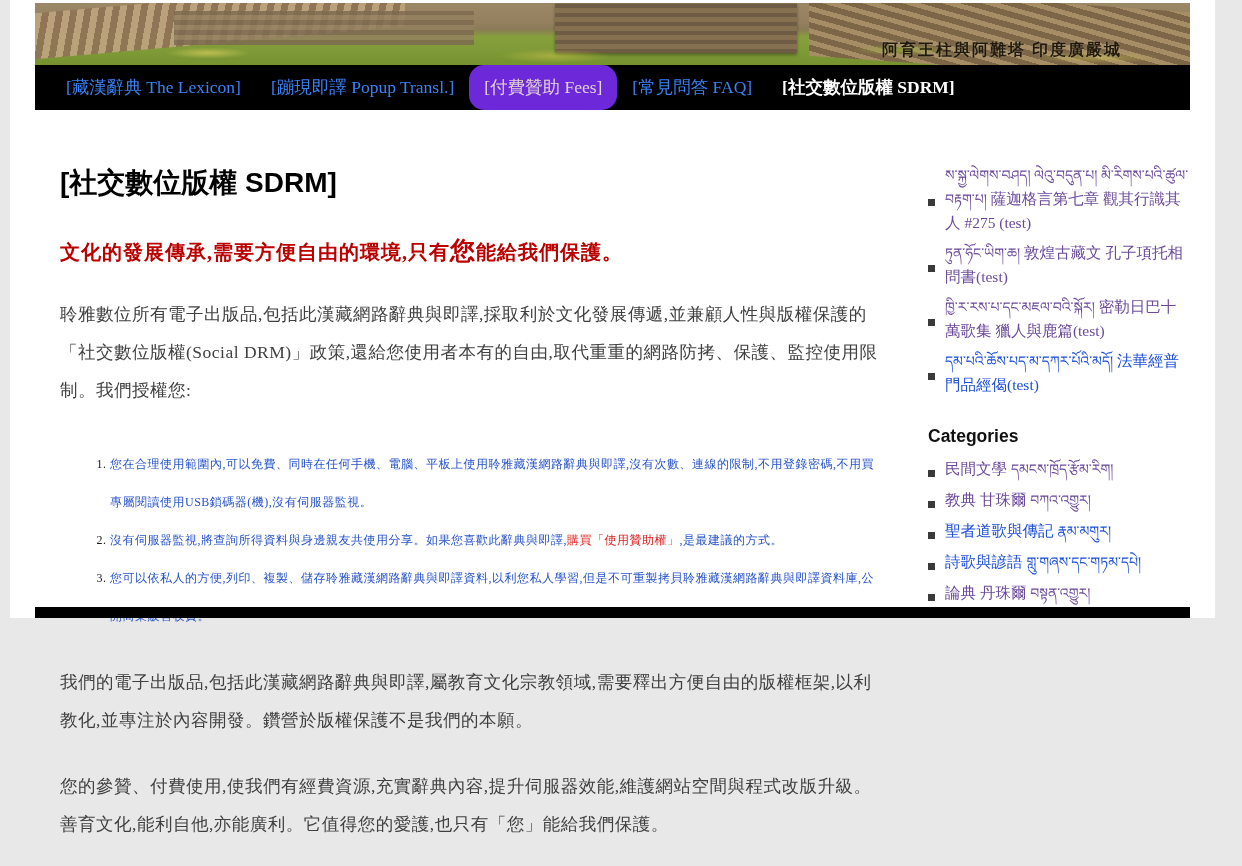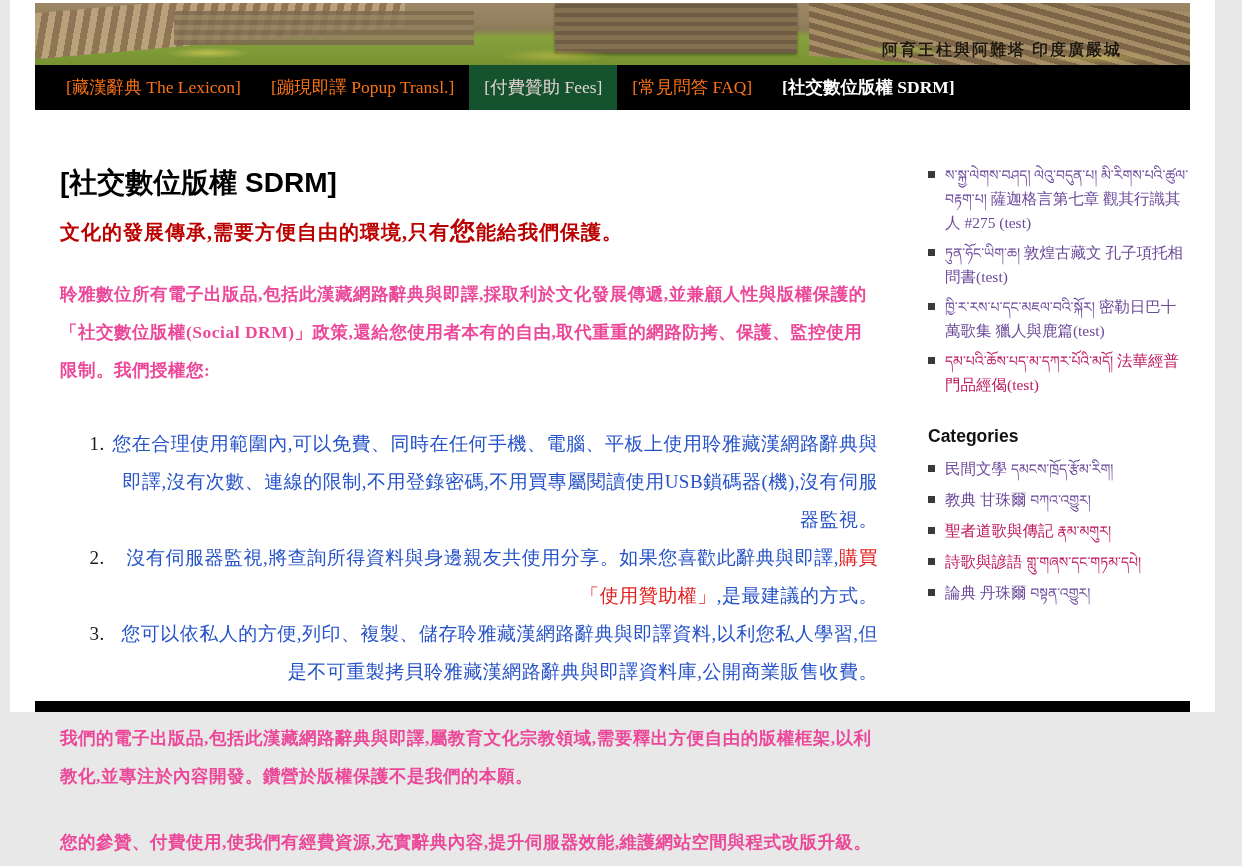--- a/index.html
+++ b/index.html
@@ -5,21 +5,21 @@
   * { box-sizing: border-box; }
   html, body { margin: 0; padding: 0; }
   body {
     width: 1242px; height: 866px;
     background: #e8e8e8;
     font-family: "Liberation Serif", serif;
     overflow: hidden;
   }
   .page {
     position: absolute; left: 10px; top: 0;
-    width: 1205px; height: 712px;
+    width: 1205px; height: 618px;
     background: #ffffff;
   }
   .inner { padding: 3px 25px 0 25px; position: relative; height: 100%; }
 
   
   .hero {
     position: relative; height: 62px; overflow: hidden;
     background:
       linear-gradient(180deg, #9c8866 0px, #94805f 20px, #8b7a58 26px, #86a03c 34px, #7f9a38 48px, #75922f 62px);
   }
@@ -61,74 +61,72 @@
 
   
   .nav {
     height: 45px; background: #000;
     display: flex; align-items: stretch;
     padding-left: 16px;
     font-size: 17.5px;
   }
   .nav-item {
     line-height: 45px; padding: 0 15px;
-    color: #f97316; cursor: pointer; white-space: nowrap;
-  }
-  .nav-item.fees { background: #14532d; color: #e3d3d3; }
+    color: #3b82f6; cursor: pointer; white-space: nowrap;
+  }
+  .nav-item.fees { background: #6d28d9; color: #e3d3d3; border-radius: 15px; }
   .nav-item.active { color: #ffffff; font-weight: bold; }
 
   
   .cols { display: flex; align-items: flex-start; }
   .content { width: 818px; margin-left: 25px; }
   .sidebar { width: 262px; margin-left: 50px; margin-top: 53px; }
 
   
   .page-title {
     margin: 54px 0 0 0;
     font-family: "Liberation Sans", sans-serif;
     font-size: 28px; font-weight: bold; color: #000;
   }
   .subtitle {
-    margin-top: 12px;
+    margin-top: 32px;
     font-weight: bold; font-size: 20px; color: #bb0000;
     letter-spacing: 1px;
   }
   .subtitle .big { font-size: 25px; }
   .content p {
     margin: 28px 0 0 0;
-    font-size: 17.5px; line-height: 38px; color: #ec4899;
+    font-size: 17.5px; line-height: 38px; color: #404040;
     letter-spacing: .5px;
-    font-weight: bold;
   }
   ol.grant-list {
     margin: 36px 0 0 0; padding-left: 50px;
-    color: #2753c8; font-size: 19px; line-height: 38px;
+    color: #2753c8; font-size: 12px; line-height: 38px;
     letter-spacing: .5px;
-    text-align: right;
   }
   ol.grant-list li::marker { color: #1a1a1a; }
   .red-em { color: #e02020; }
 
   
   .side-title {
     font-family: "Liberation Sans", sans-serif;
     font-size: 17.5px; font-weight: bold; color: #111;
     margin: 0 0 10px 0;
   }
   .side-list { list-style: none; margin: 0 0 30px 0; padding: 0; }
   .side-list li {
-    display: flex; align-items: flex-start;
+    display: flex; align-items: center;
     margin-bottom: 7px; font-size: 15.5px; line-height: 23px;
   }
   .sq-bullet {
     flex: none; width: 7px; height: 7px; background: #3a3a3a;
     margin: 8px 10px 0 0;
   }
   .link-purple { color: #6b4a9b; cursor: pointer; }
-  .link-blue { color: #be185d; cursor: pointer; }
+  .link-blue { color: #1d4ed8; cursor: pointer; }
   .tib { font-size: 14px; }
 
   
   .footer-bar {
     position: absolute; left: 25px; right: 25px; bottom: 0;
     height: 11px; background: #000;
   }
 </style>
 </head>
 <body>

